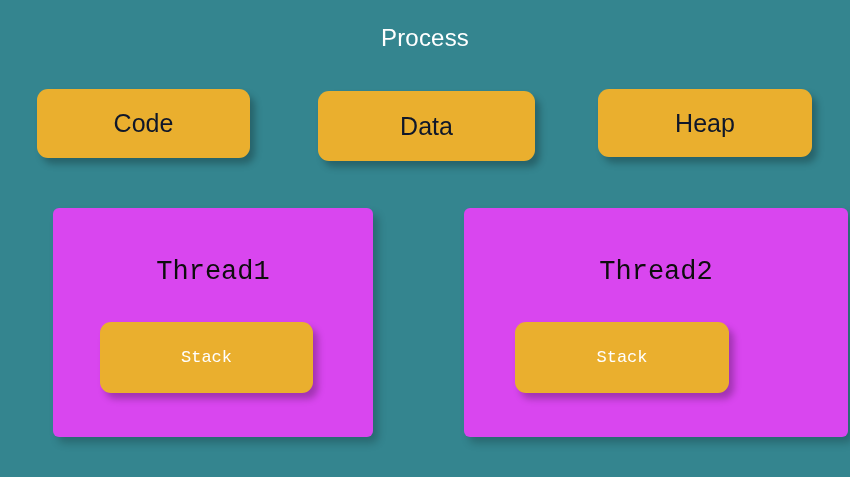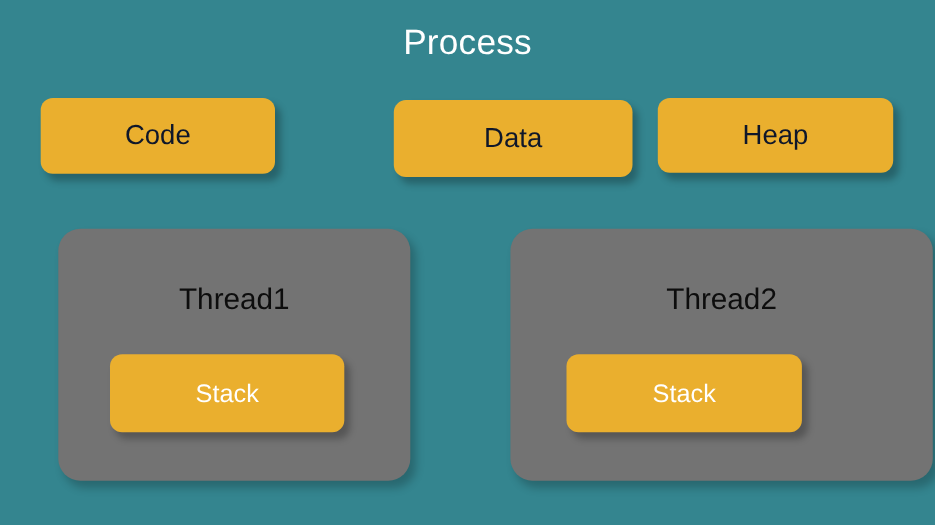--- a/index.html
+++ b/index.html
@@ -21,21 +21,21 @@
   }
 
   
   .diagram-title {
     position: absolute;
     left: 0;
     top: 18px;
     width: 850px;
     text-align: center;
     color: #ffffff;
-    font-size: 32px;
+    font-size: 24px;
     font-weight: 400;
     letter-spacing: 0.2px;
     line-height: 40px;
     white-space: nowrap;
   }
 
   
   .seg-box {
     position: absolute;
     background: #eaaf2e;
@@ -57,35 +57,35 @@
     left: 37px;
     top: 89px;
     width: 213px;
     height: 69px;
   }
   #box-data {
     left: 318px;
     top: 91px;
     width: 217px;
     height: 70px;
-    margin-left: 40px;
   }
   #box-heap {
     left: 598px;
     top: 89px;
     width: 214px;
     height: 68px;
   }
 
   
   .thread-box {
     position: absolute;
-    background: #737373;
-    border-radius: 20px;
+    background: #d946ef;
+    border-radius: 6px;
     box-shadow: 5px 6px 8px rgba(0, 0, 0, 0.22);
+    font-family: Liberation Mono, monospace;
   }
   #thread-1 {
     left: 53px;
     top: 208px;
     width: 320px;
     height: 229px;
   }
   #thread-2 {
     left: 464px;
     top: 208px;
@@ -123,21 +123,21 @@
     height: 71px;
   }
   #stack-2 {
     left: 51px;
     top: 114px;
     width: 214px;
     height: 71px;
   }
   .stack-label {
     color: #ffffff;
-    font-size: 23px;
+    font-size: 17px;
     font-weight: 400;
     line-height: 1;
     white-space: nowrap;
   }
 </style>
 </head>
 <body>
 
 <div id="canvas">
 

